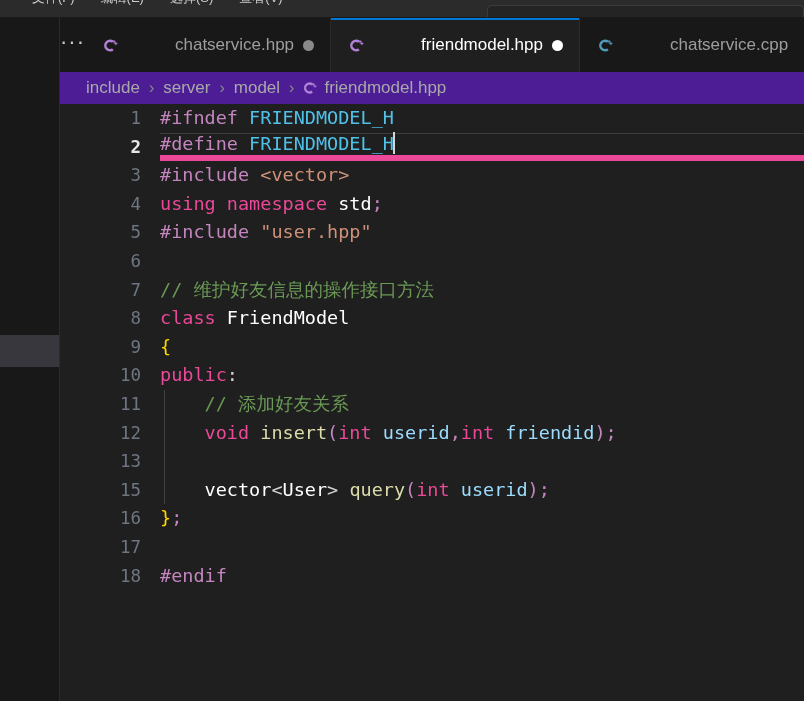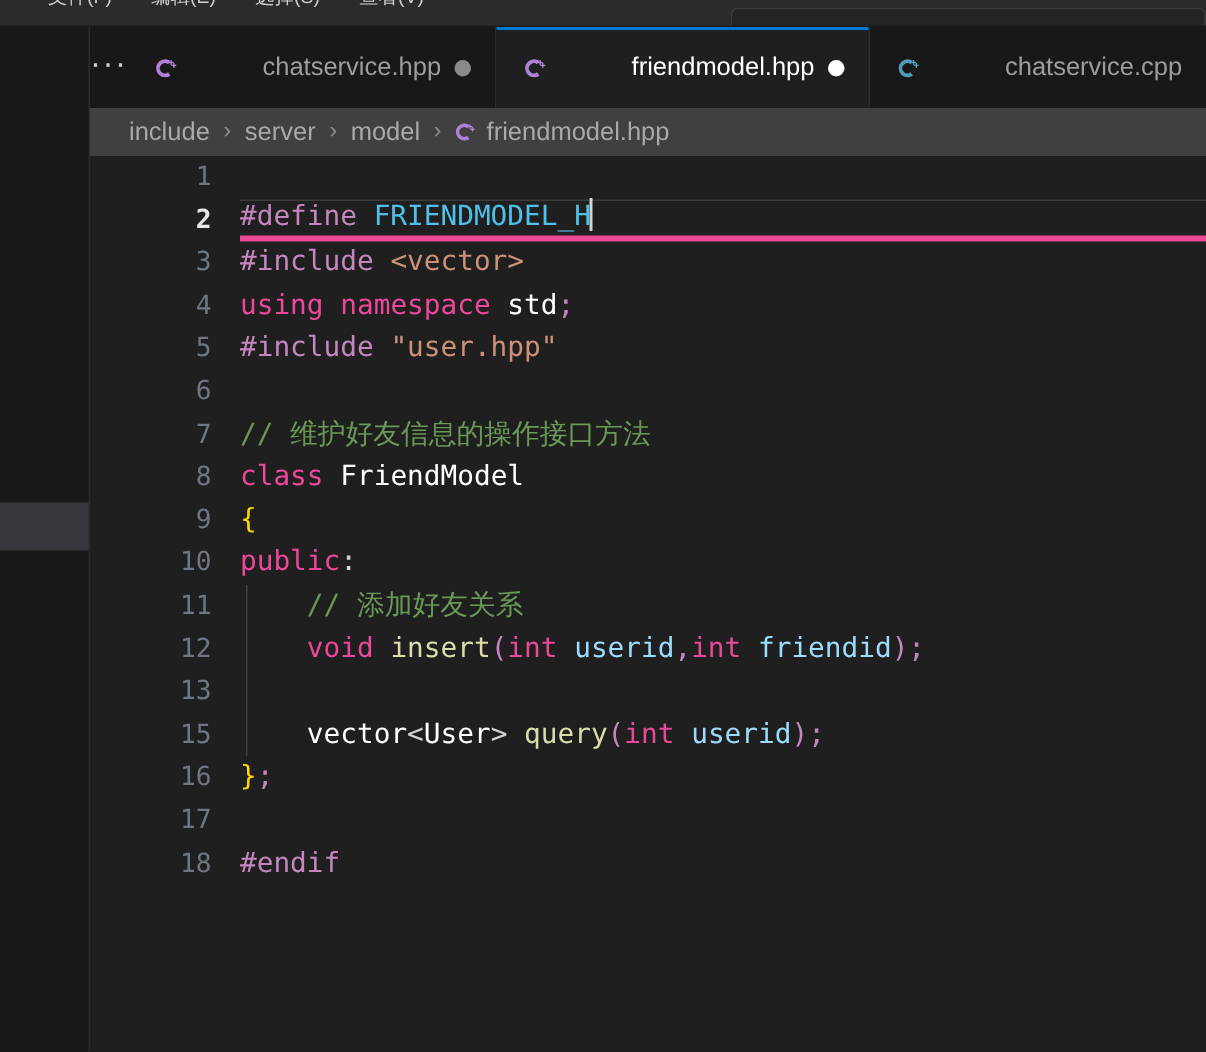--- a/index.html
+++ b/index.html
@@ -81,40 +81,40 @@
   .dirty-dot {
     width:11px; height:11px; border-radius:50%;
     background:#8a8a8a; flex:0 0 auto;
   }
   .tab.active .dirty-dot { background:#ffffff; }
 
   
   .breadcrumb {
     position:absolute; left:0; top:54px; width:744px; height:32px;
     display:flex; align-items:center; gap:0;
-    padding-left:24px; background:#404040;
+    padding-left:24px; background:#4c1d95;
     color:#a9a9a9; font-size:17px; white-space:nowrap;
   }
   .crumb { padding:0 2px; }
   .crumb-sep { color:#8c8c8c; padding:0 7px; font-size:16px; }
   .crumb-icon { width:16px; height:16px; display:block; margin-right:7px; }
   .crumb-last { display:flex; align-items:center; }
 
   
   .code-area {
     position:absolute; left:0; top:86px; width:744px; height:597px;
     background:#1f1f1f;
     font-family:"DejaVu Sans Mono", monospace;
     font-size:18.5px;
   }
   .code-row {
     position:relative; height:28.6px; display:flex; align-items:center;
   }
   .code-row.active .code-text-wrap {
-    border-top:1px solid #3c3c3c; border-bottom:4px solid #ec4899;
+    border-top:1px solid #3c3c3c; border-bottom:6px solid #ec4899;
   }
   .ln {
     flex:0 0 auto; width:100px; text-align:right; padding-right:19px;
     color:#6e7681; font-size:17.5px; line-height:28.6px;
     font-family:"DejaVu Sans Mono", monospace;
     user-select:none;
   }
   .code-row.active .ln { color:#e6e6e6; font-weight:bold; }
   .code-text-wrap {
     position:relative; flex:1 1 auto; height:28.6px;
@@ -231,20 +231,23 @@
             <rect x="12.5" y="5.75" width="3" height="0.9" fill="#b180d7"></rect>
             <rect x="13.55" y="4.7" width="0.9" height="3" fill="#b180d7"></rect>
           </svg>
           <span>friendmodel.hpp</span>
         </span>
       </div>
 
     <div class="code-area" id="code-host">
         <div class="code-row">
           <div class="ln">1</div>
+          <div class="code-text-wrap">
+            <span class="code-text"><span class="t-pre">#ifndef</span><span class="t-plain"> </span><span class="t-macro">FRIENDMODEL_H</span></span>
+          </div>
         </div>
         <div class="code-row active">
           <div class="ln">2</div>
           <div class="code-text-wrap">
             <span class="code-text"><span class="t-pre">#define</span><span class="t-plain"> </span><span class="t-macro">FRIENDMODEL_H</span><span class="cursor"></span></span>
           </div>
         </div>
         <div class="code-row">
           <div class="ln">3</div>
           <div class="code-text-wrap">

